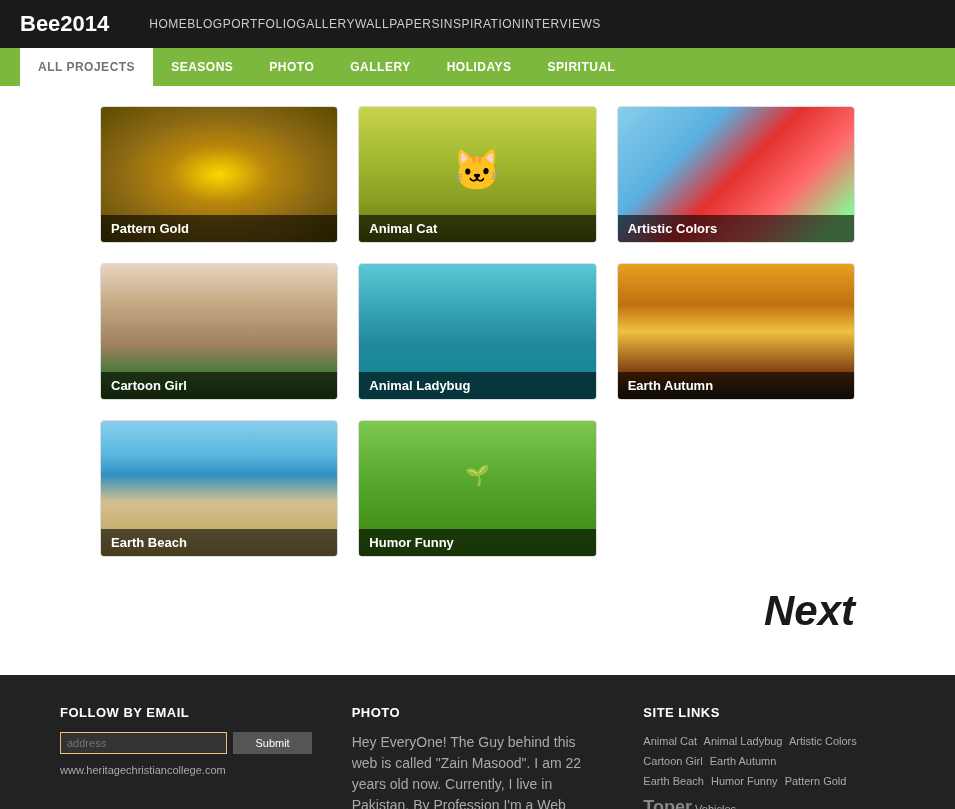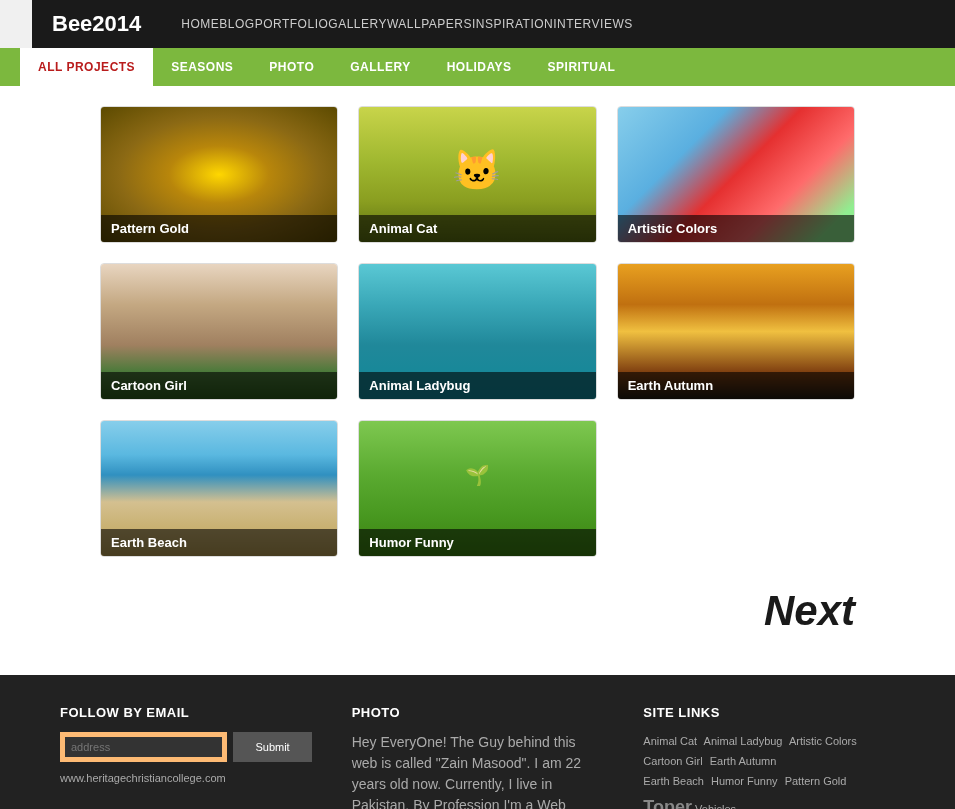--- a/index.html
+++ b/index.html
@@ -5,21 +5,20 @@
     * { margin: 0; padding: 0; box-sizing: border-box; }
     body { font-family: Arial, sans-serif; background: #f0f0f0; width: 955px; }
 
     
     .top-nav {
       background: #1a1a1a;
       display: flex;
       align-items: center;
       padding: 0 20px;
       height: 48px;
-      margin-left: 32px;
     }
     .logo {
       color: white;
       font-size: 22px;
       font-weight: bold;
       margin-right: 40px;
       white-space: nowrap;
     }
     .top-nav-links {
       display: flex;
@@ -46,21 +45,21 @@
       align-items: center;
       color: white;
       font-size: 12px;
       font-weight: bold;
       letter-spacing: 0.5px;
       cursor: pointer;
       text-transform: uppercase;
     }
     .sub-nav-item.active {
       background: white;
-      color: #b91c1c;
+      color: #737373;
     }
 
     
     .main-content {
       background: white;
       padding: 20px 100px;
     }
 
     
     .gallery-grid {
@@ -190,21 +189,21 @@
     }
     .footer-email-row {
       display: flex;
       gap: 6px;
       margin-bottom: 10px;
     }
     .footer-email-input {
       flex: 1;
       padding: 4px 6px;
       font-size: 11px;
-      border: 5px solid #fdba74;
+      border: 1px solid #fdba74;
       background: #333;
       color: #ccc;
     }
     .footer-submit-btn {
       padding: 4px 22px;
       background: #555;
       color: white;
       border: none;
       font-size: 11px;
       cursor: pointer;

